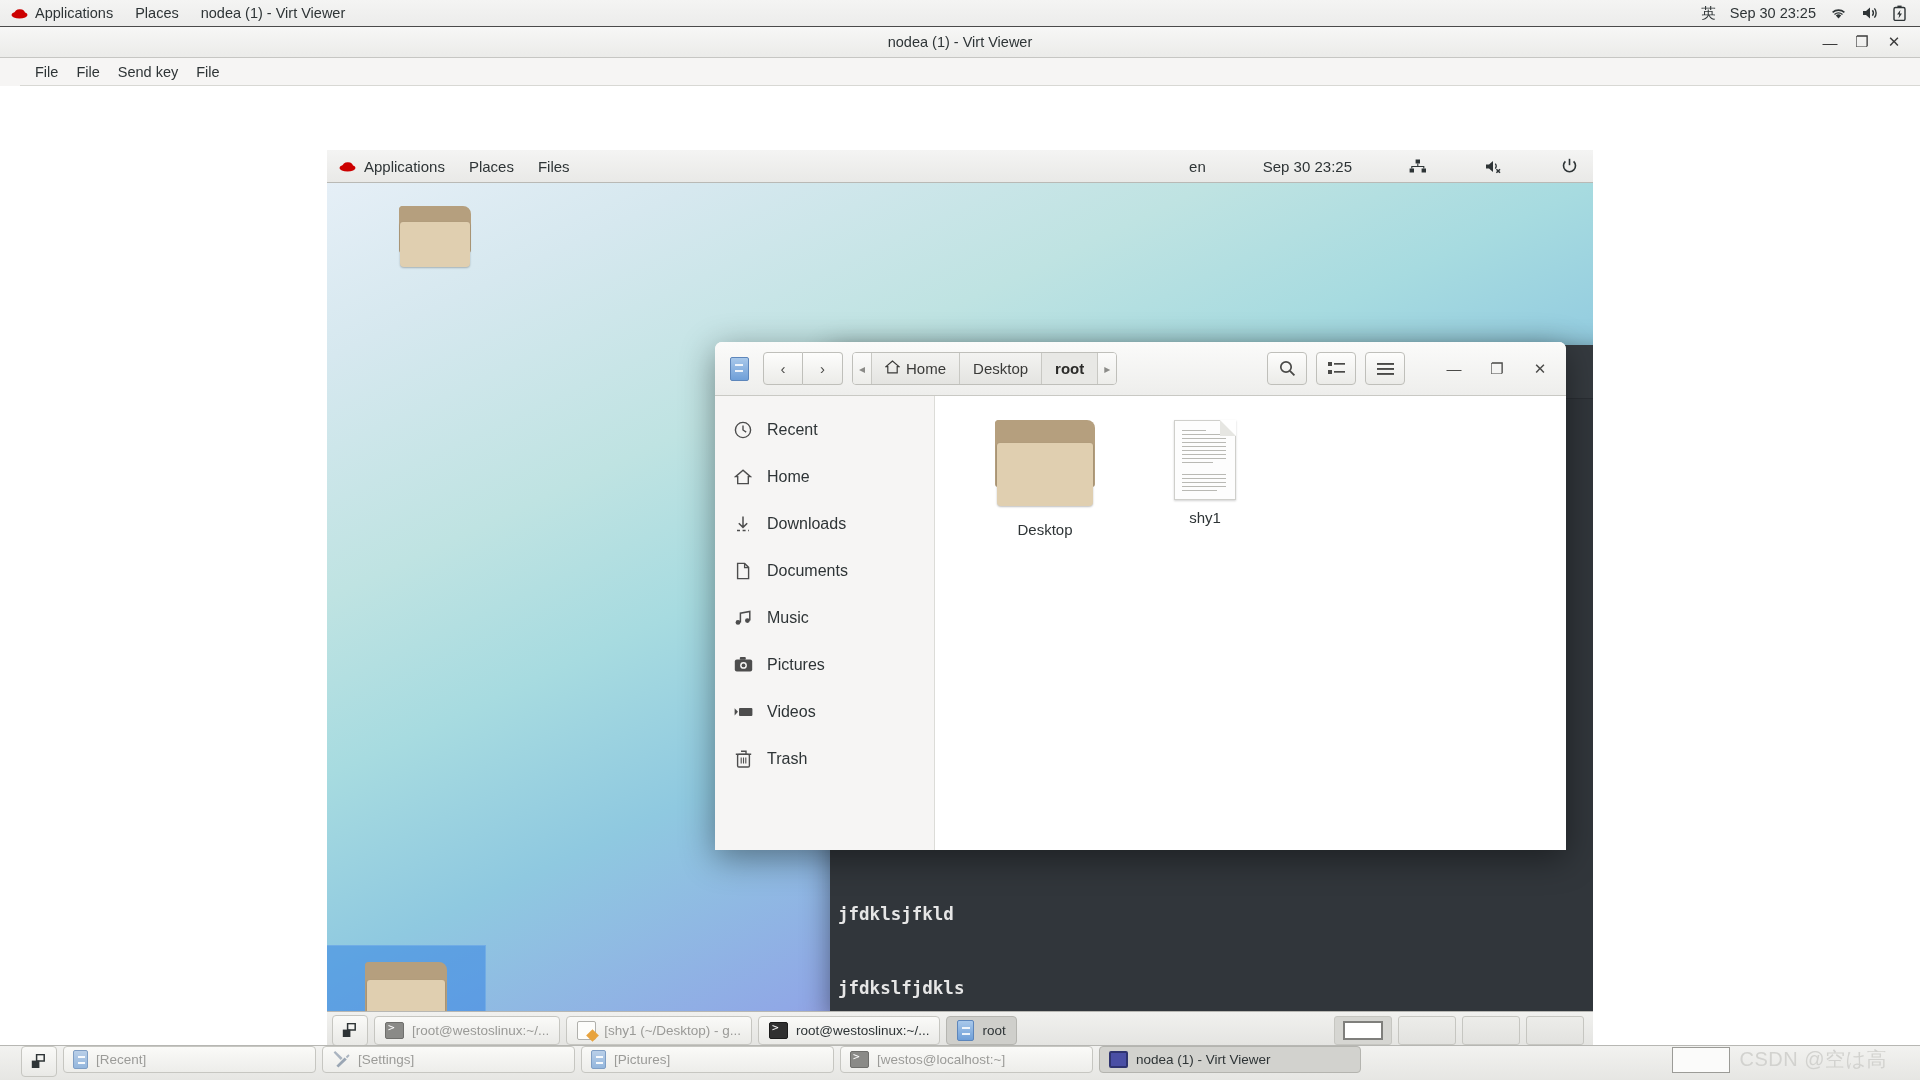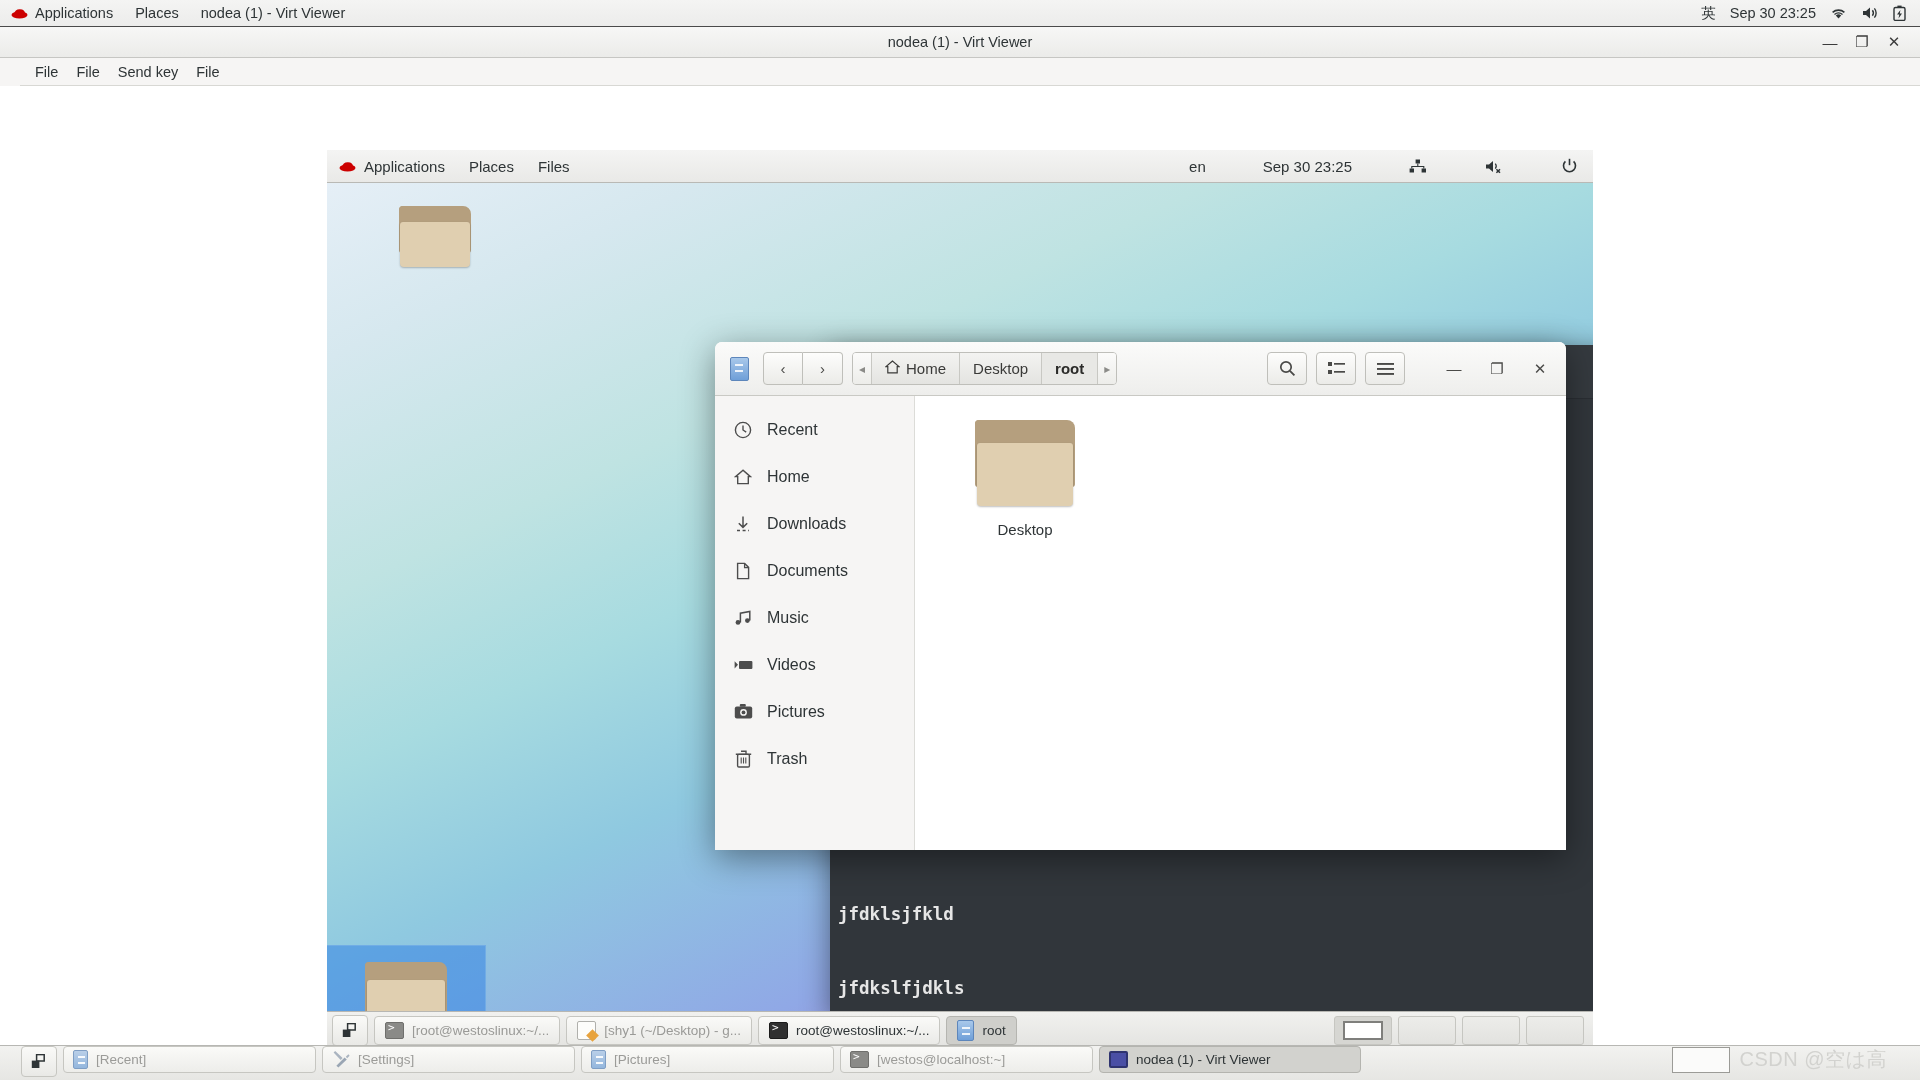--- a/index.html
+++ b/index.html
@@ -148,21 +148,21 @@
   .pb.arrow { padding: 0 6px; color:#8b8b88; font-size: 12px;
               background: linear-gradient(to bottom,#fbfbfa,#ededea); }
   .pb:last-child { border-right: 0; }
   .pb.current { background: #e8e8e5; font-weight: bold; color: #2b2b29; }
   #files-hdr-right { margin-left: auto; display: flex; align-items: center; gap: 9px; }
   .win-ctrl { width: 34px; height: 30px; display:flex;align-items:center;justify-content:center;
               color: #4a4a48; font-size: 15px; }
 
   #files-body { flex: 1; display: flex; overflow: hidden; }
   #files-sidebar {
-    width: 200px; background: #f6f5f4; border-right: 1px solid #dcdcd8;
+    width: 220px; background: #f6f5f4; border-right: 1px solid #dcdcd8;
     padding-top: 10px; overflow: hidden;
   }
   .sb-item {
     display: flex; align-items: center; gap: 14px;
     padding: 0 0 0 18px; height: 47px; font-size: 16px; color: #2e3436;
   }
   .sb-ico { width: 20px; display:flex; align-items:center; justify-content:center; color:#4d4d4d;}
   #files-main { flex: 1; background: #ffffff; padding: 18px 0 0 30px; }
   #files-grid { display: flex; flex-wrap: wrap; gap: 0px; }
   .fitem { width: 160px; text-align: center; padding: 6px 0 10px; }
@@ -499,37 +499,37 @@
                 <svg width="18" height="18" viewBox="0 0 18 18">
                     <circle cx="4" cy="13.4" r="2.4" fill="#4d4d4d"></circle>
                     <circle cx="13.4" cy="11.6" r="2.4" fill="#4d4d4d"></circle>
                     <path d="M6.4 13.4V4.2l9.4-1.8v9.2" stroke="#4d4d4d" stroke-width="1.5" fill="none"></path>
                   </svg>
               </span>
               <span>Music</span>
             </div>
             <div class="sb-item">
               <span class="sb-ico">
-                <svg width="19" height="14" viewBox="0 0 19 14">
-                    <path d="M0.6 3.2L4 6.8 0.6 10.4z" fill="#4d4d4d"></path>
-                    <rect x="5" y="3" width="13.4" height="8" rx="1" fill="#4d4d4d"></rect>
-                  </svg>
-              </span>
-              <span>Videos</span>
-            </div>
-            <div class="sb-item">
-              <span class="sb-ico">
                 <svg width="19" height="17" viewBox="0 0 19 17">
                     <rect x="0.8" y="3.4" width="17.4" height="12" rx="2" fill="#4d4d4d"></rect>
                     <rect x="5.8" y="1" width="6" height="2.8" rx="1" fill="#4d4d4d"></rect>
                     <circle cx="9.5" cy="9.4" r="3.4" fill="#f6f5f4"></circle>
                     <circle cx="9.5" cy="9.4" r="1.9" fill="#4d4d4d"></circle>
                   </svg>
               </span>
               <span>Pictures</span>
+            </div>
+            <div class="sb-item">
+              <span class="sb-ico">
+                <svg width="19" height="14" viewBox="0 0 19 14">
+                    <path d="M0.6 3.2L4 6.8 0.6 10.4z" fill="#4d4d4d"></path>
+                    <rect x="5" y="3" width="13.4" height="8" rx="1" fill="#4d4d4d"></rect>
+                  </svg>
+              </span>
+              <span>Videos</span>
             </div>
             <div class="sb-item">
               <span class="sb-ico">
                 <svg width="17" height="18" viewBox="0 0 17 18">
                     <rect x="2.6" y="4.4" width="11.8" height="12.6" rx="1.3" stroke="#4d4d4d" stroke-width="1.4" fill="none"></rect>
                     <path d="M0.8 4.2h15.4M6 1.2h5v3" stroke="#4d4d4d" stroke-width="1.4" fill="none"></path>
                     <path d="M6.2 7.6v6M8.5 7.6v6M10.8 7.6v6" stroke="#4d4d4d" stroke-width="1.1"></path>
                   </svg>
               </span>
               <span>Trash</span>
@@ -539,20 +539,42 @@
           <div id="files-main">
             <div id="files-grid">
 
               <div class="fitem">
                 <span class="folder" style="width:100px;height:88px;display:inline-block;">
                   <span class="tab"></span><span class="back"></span><span class="front"></span>
                 </span>
                 <div class="name">Desktop</div>
               </div>
 
+              <div class="fitem">
+                <div class="doc-ico">
+                  <div class="doc-lines">
+                    <i style="width:55%"></i>
+                      <i></i>
+                      <i></i>
+                      <i></i>
+                      <i></i>
+                      <i></i>
+                      <i></i>
+                      <i></i>
+                      <i style="width:70%"></i>
+                    <i style="height:5px;background:transparent"></i>
+                    <i></i>
+                      <i></i>
+                      <i></i>
+                      <i></i>
+                      <i style="width:80%"></i>
+                  </div>
+                </div>
+                <div class="name">shy1</div>
+              </div>
 
 
             </div>
           </div>
         </div>
       </div>
 
       <div id="guest-taskbar">
         <div class="tb-show-desktop">
           <svg width="17" height="15" viewBox="0 0 17 15">

